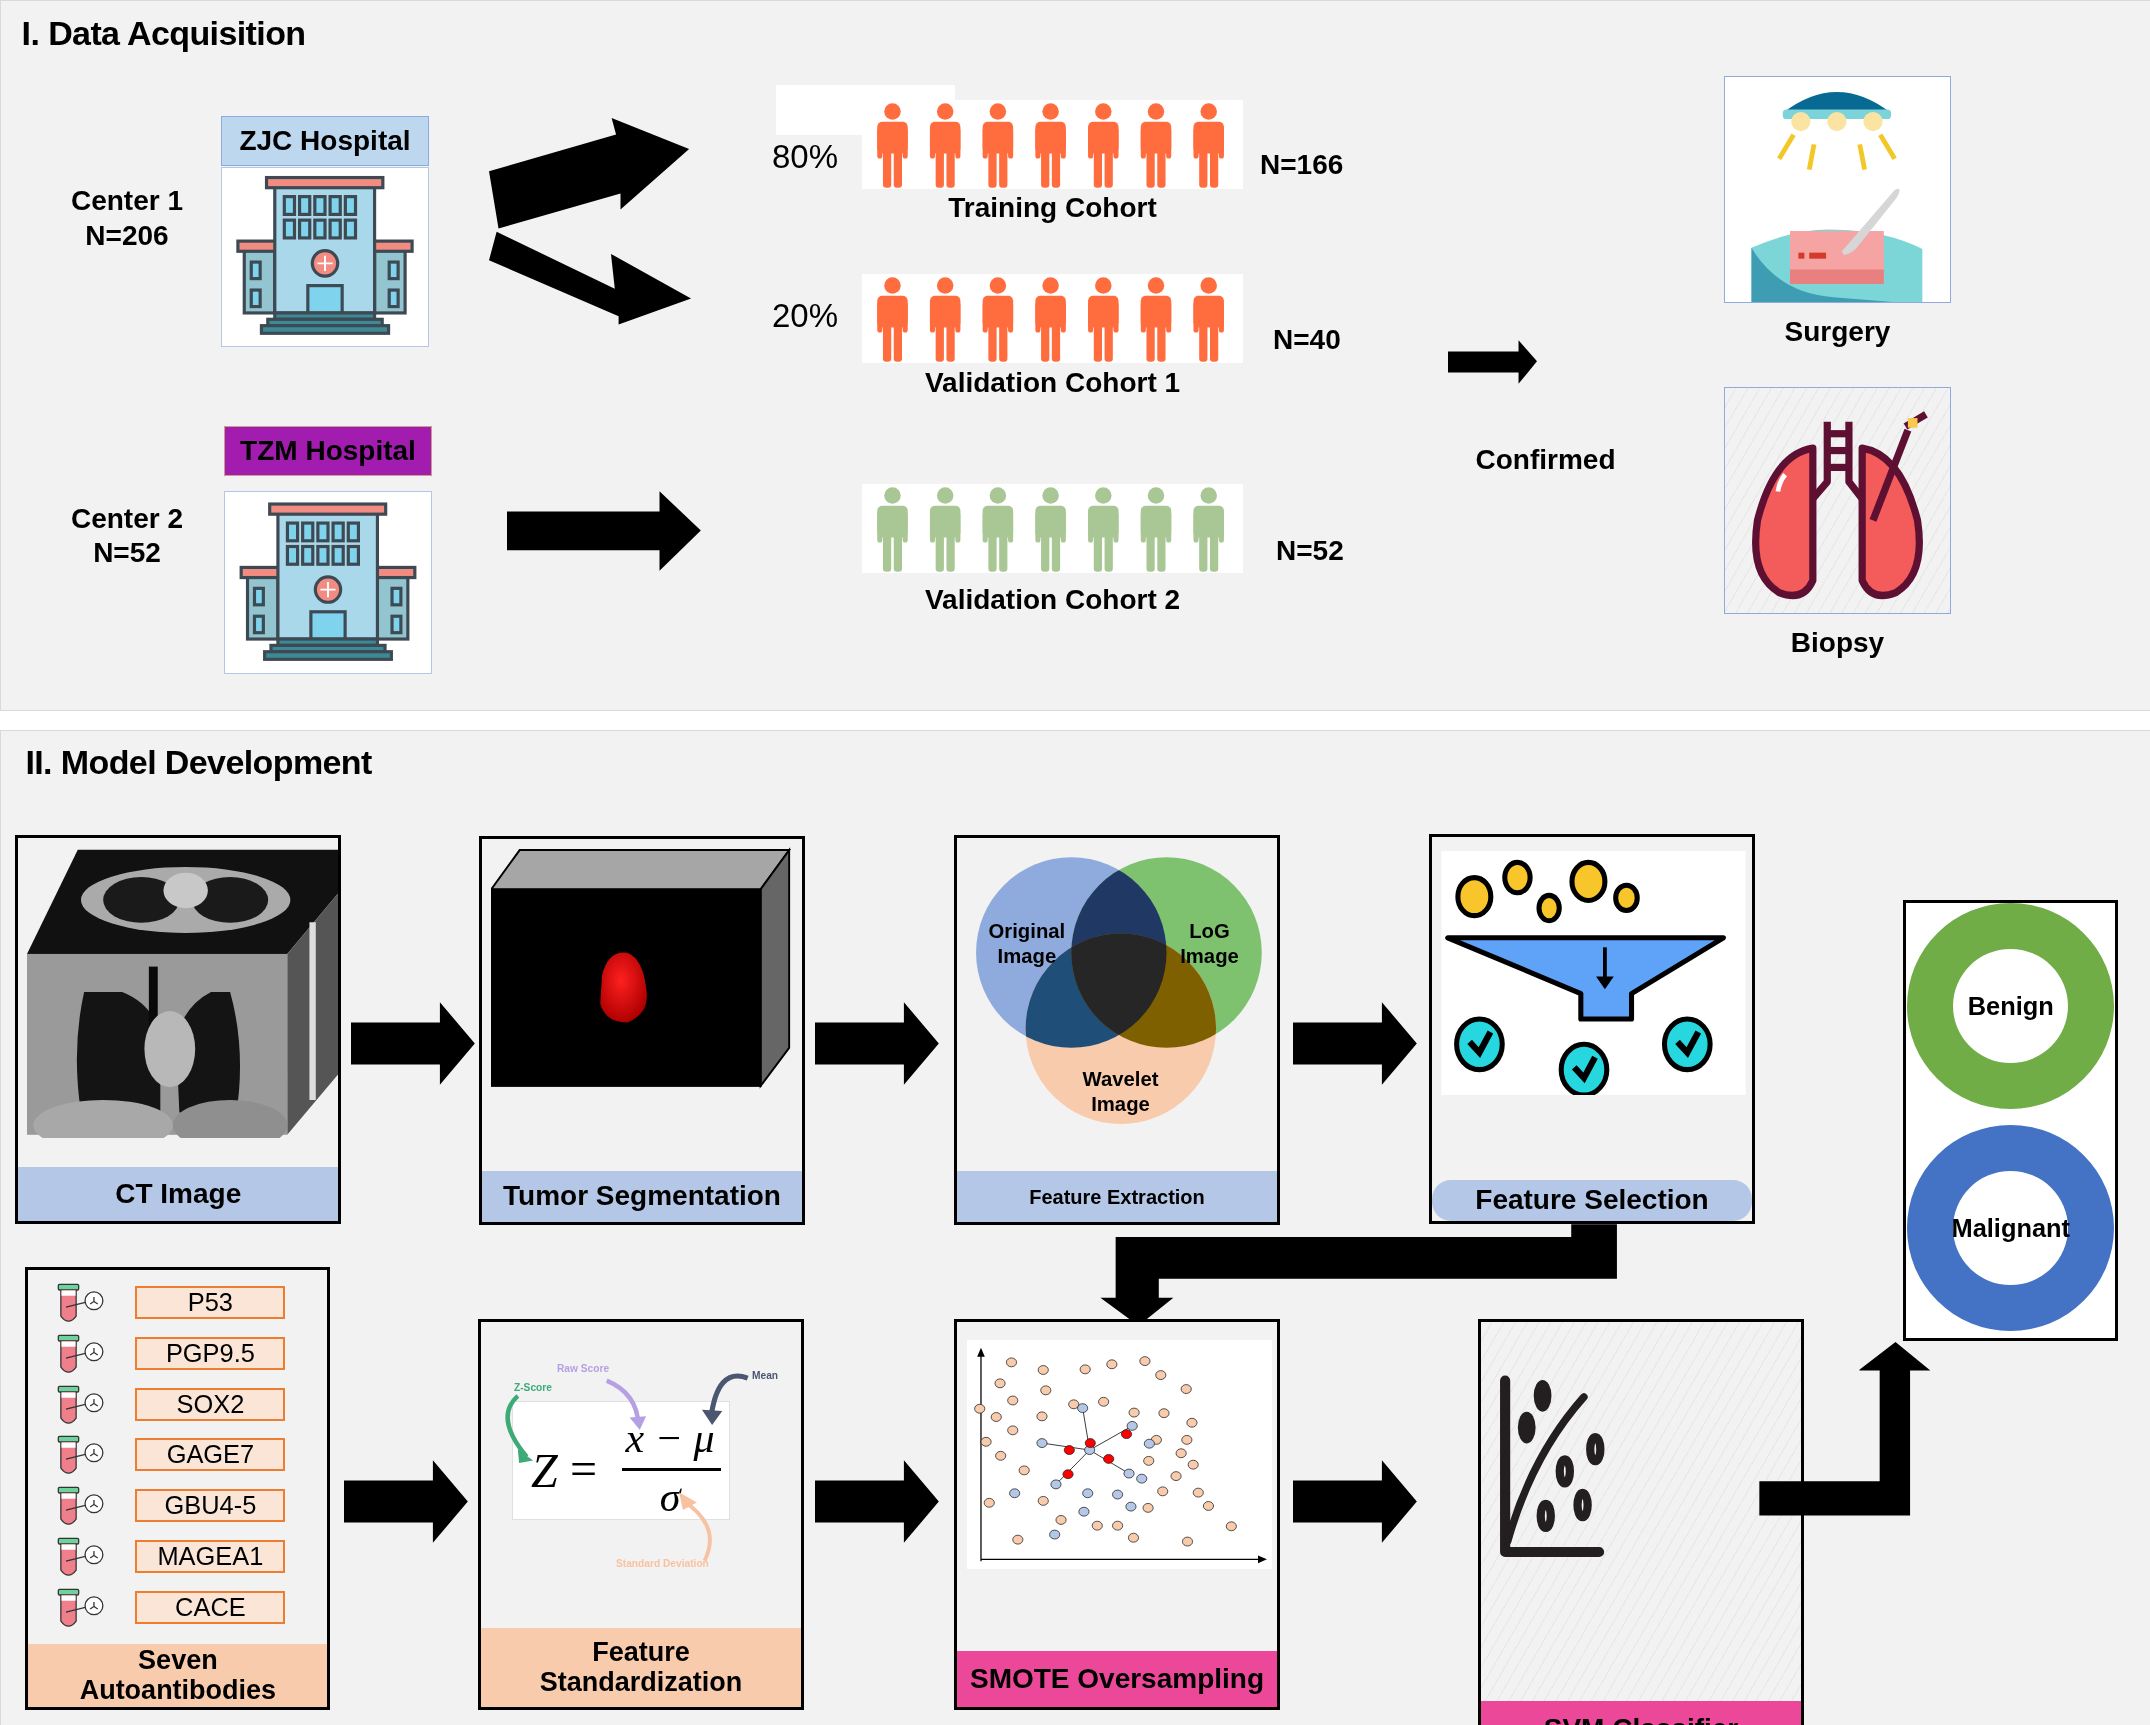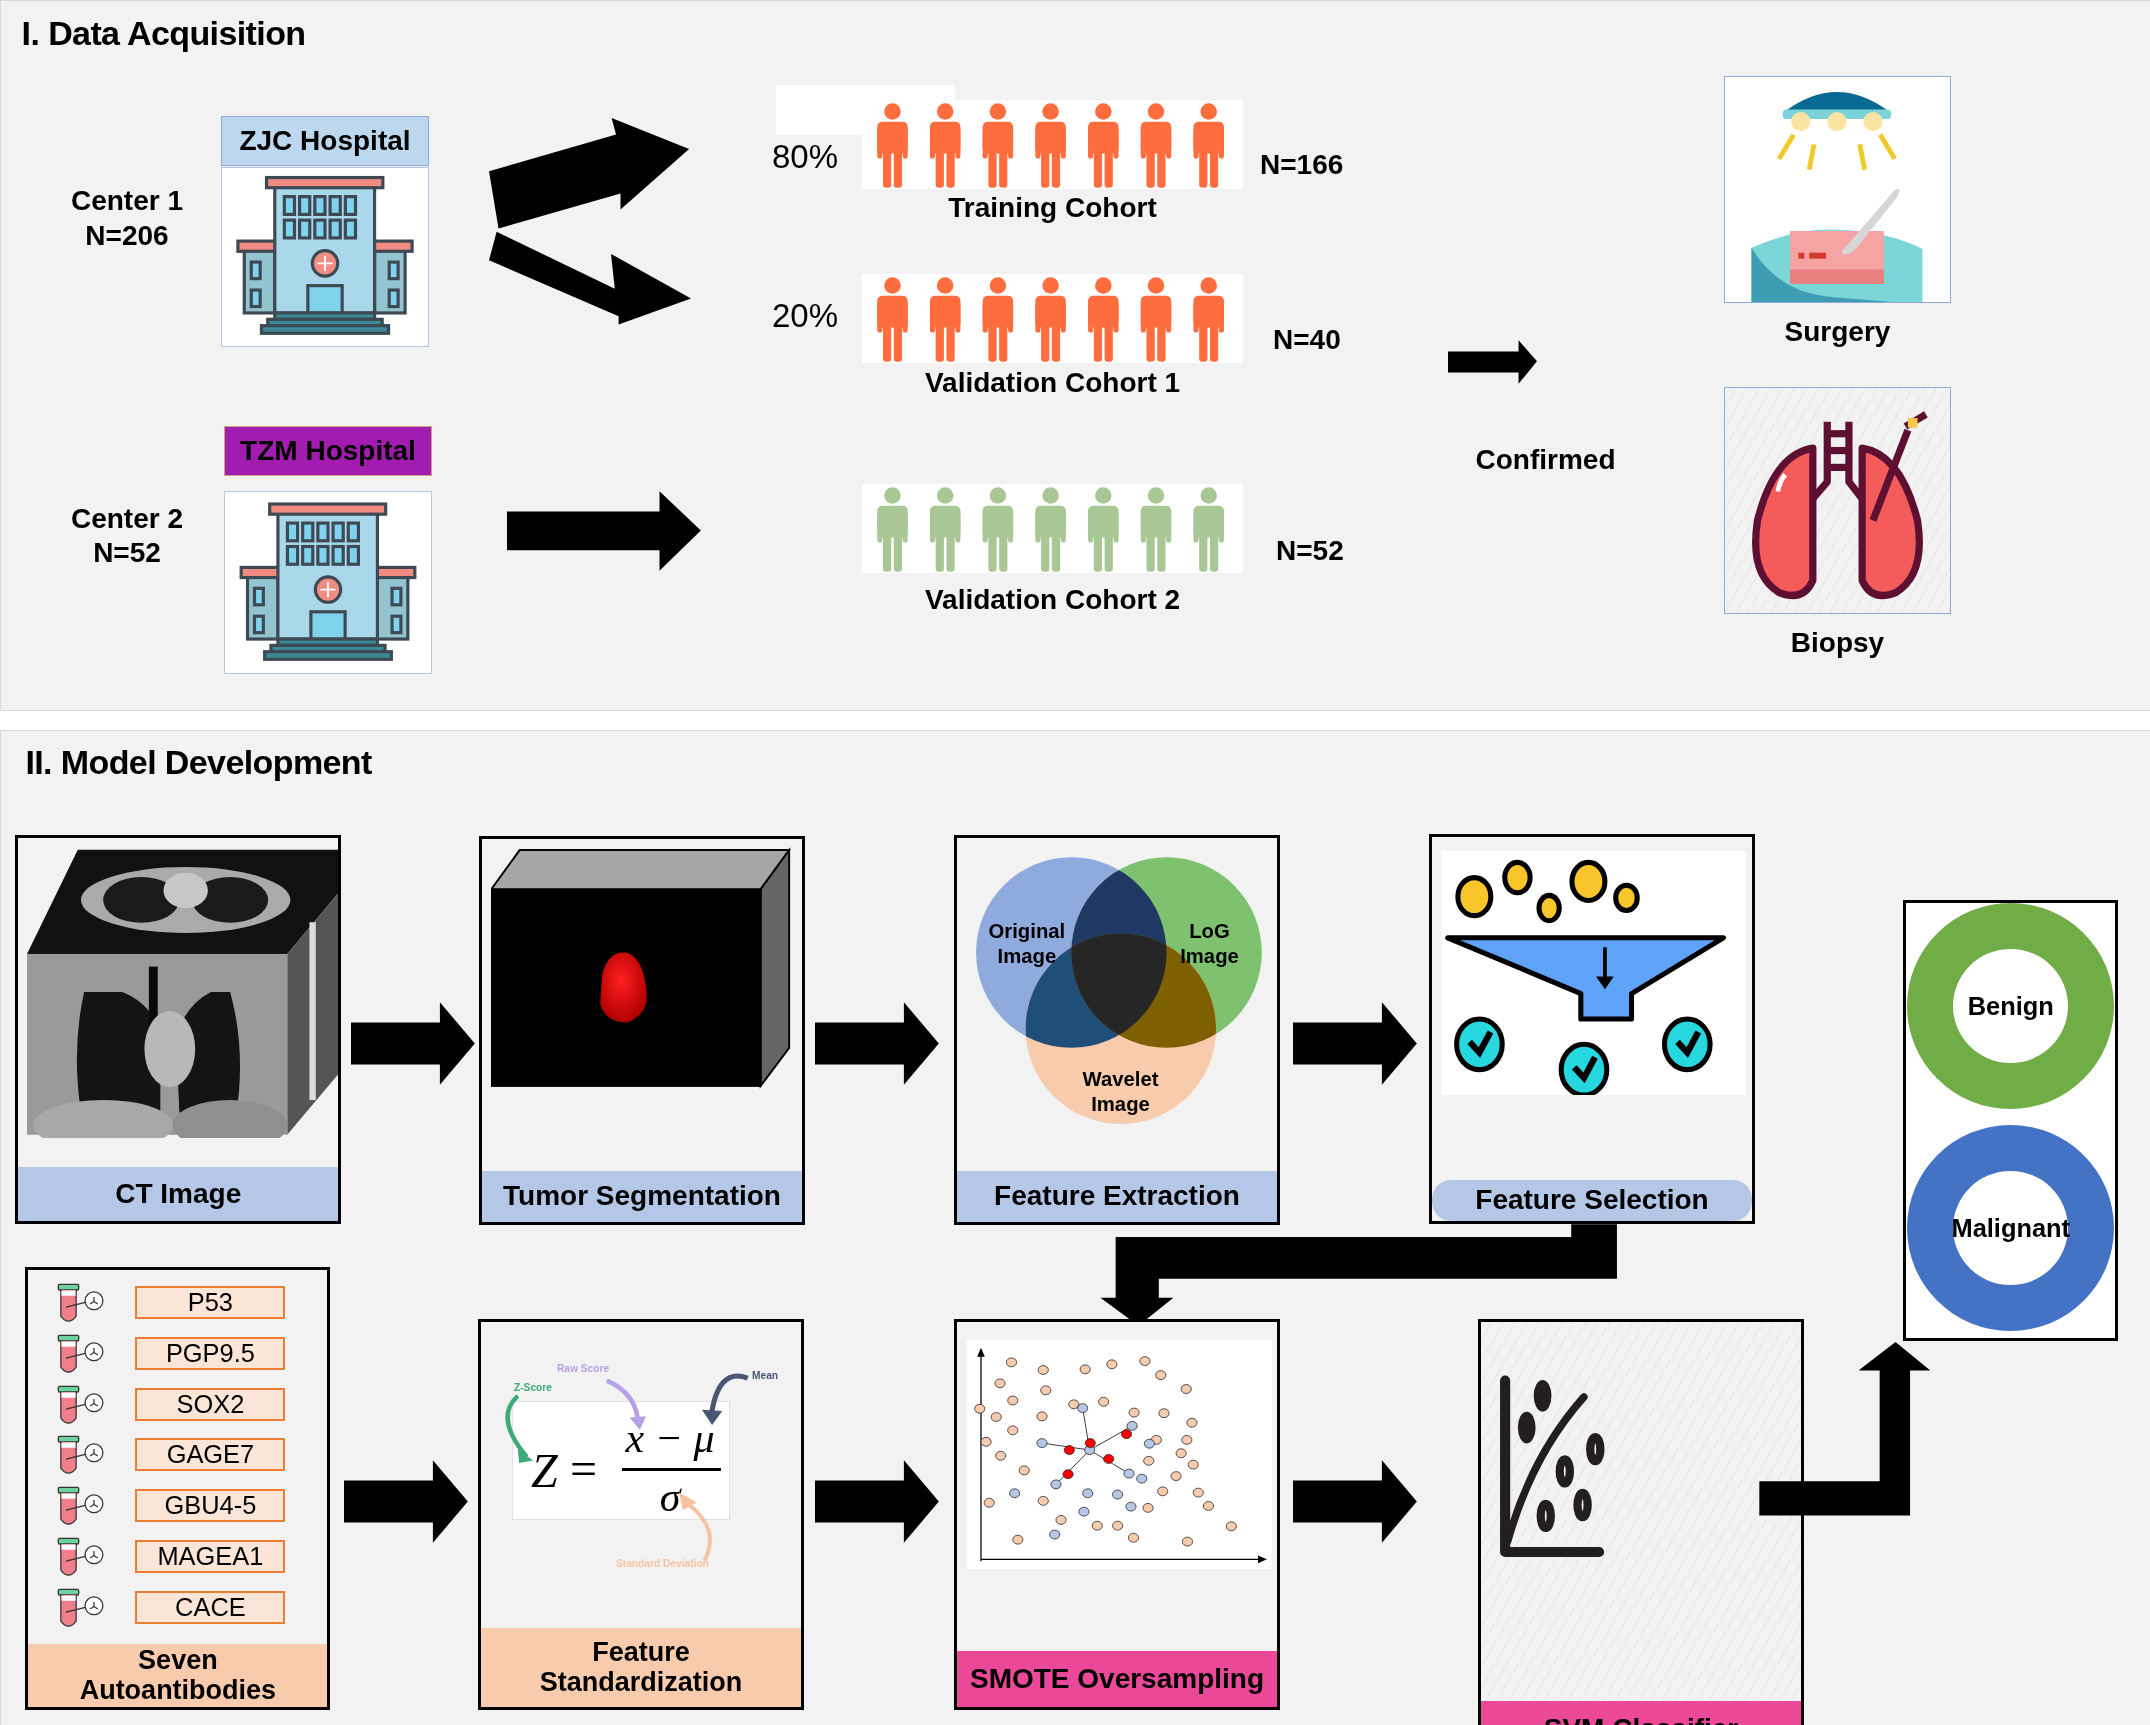--- a/index.html
+++ b/index.html
@@ -428,21 +428,21 @@
     <div>Image</div>
   </div>
   <div class="lbl" style="left:208px;top:81px;width:89px;font-size:20.3px;line-height:1.25;">
     <div>LoG</div>
     <div>Image</div>
   </div>
   <div class="lbl" style="left:119px;top:229px;width:89px;font-size:20.3px;line-height:1.25;">
     <div>Wavelet</div>
     <div>Image</div>
   </div>
-  <div class="cap cap-blue" style="height:51px;font-size:28px;">Feature Extraction</div>
+  <div class="cap cap-blue" style="height:51px;font-size:20px;">Feature Extraction</div>
 </div>
 
 <svg class="abs" style="left:1293px;top:1002px;" width="127" height="83" viewBox="0 0 200 130">
   <polygon points="0,32 140,32 140,0 195,65 140,130 140,98 0,98" fill="#000"></polygon>
 </svg>
 
 <div class="card" style="left:1429px;top:834px;width:326px;height:390px;">
   <svg style="position:absolute;left:9px;top:14px;" width="305" height="244" viewBox="0 0 480 385">
     <rect width="480" height="385" fill="#fff"></rect>
     <g stroke="#000" stroke-width="8">

